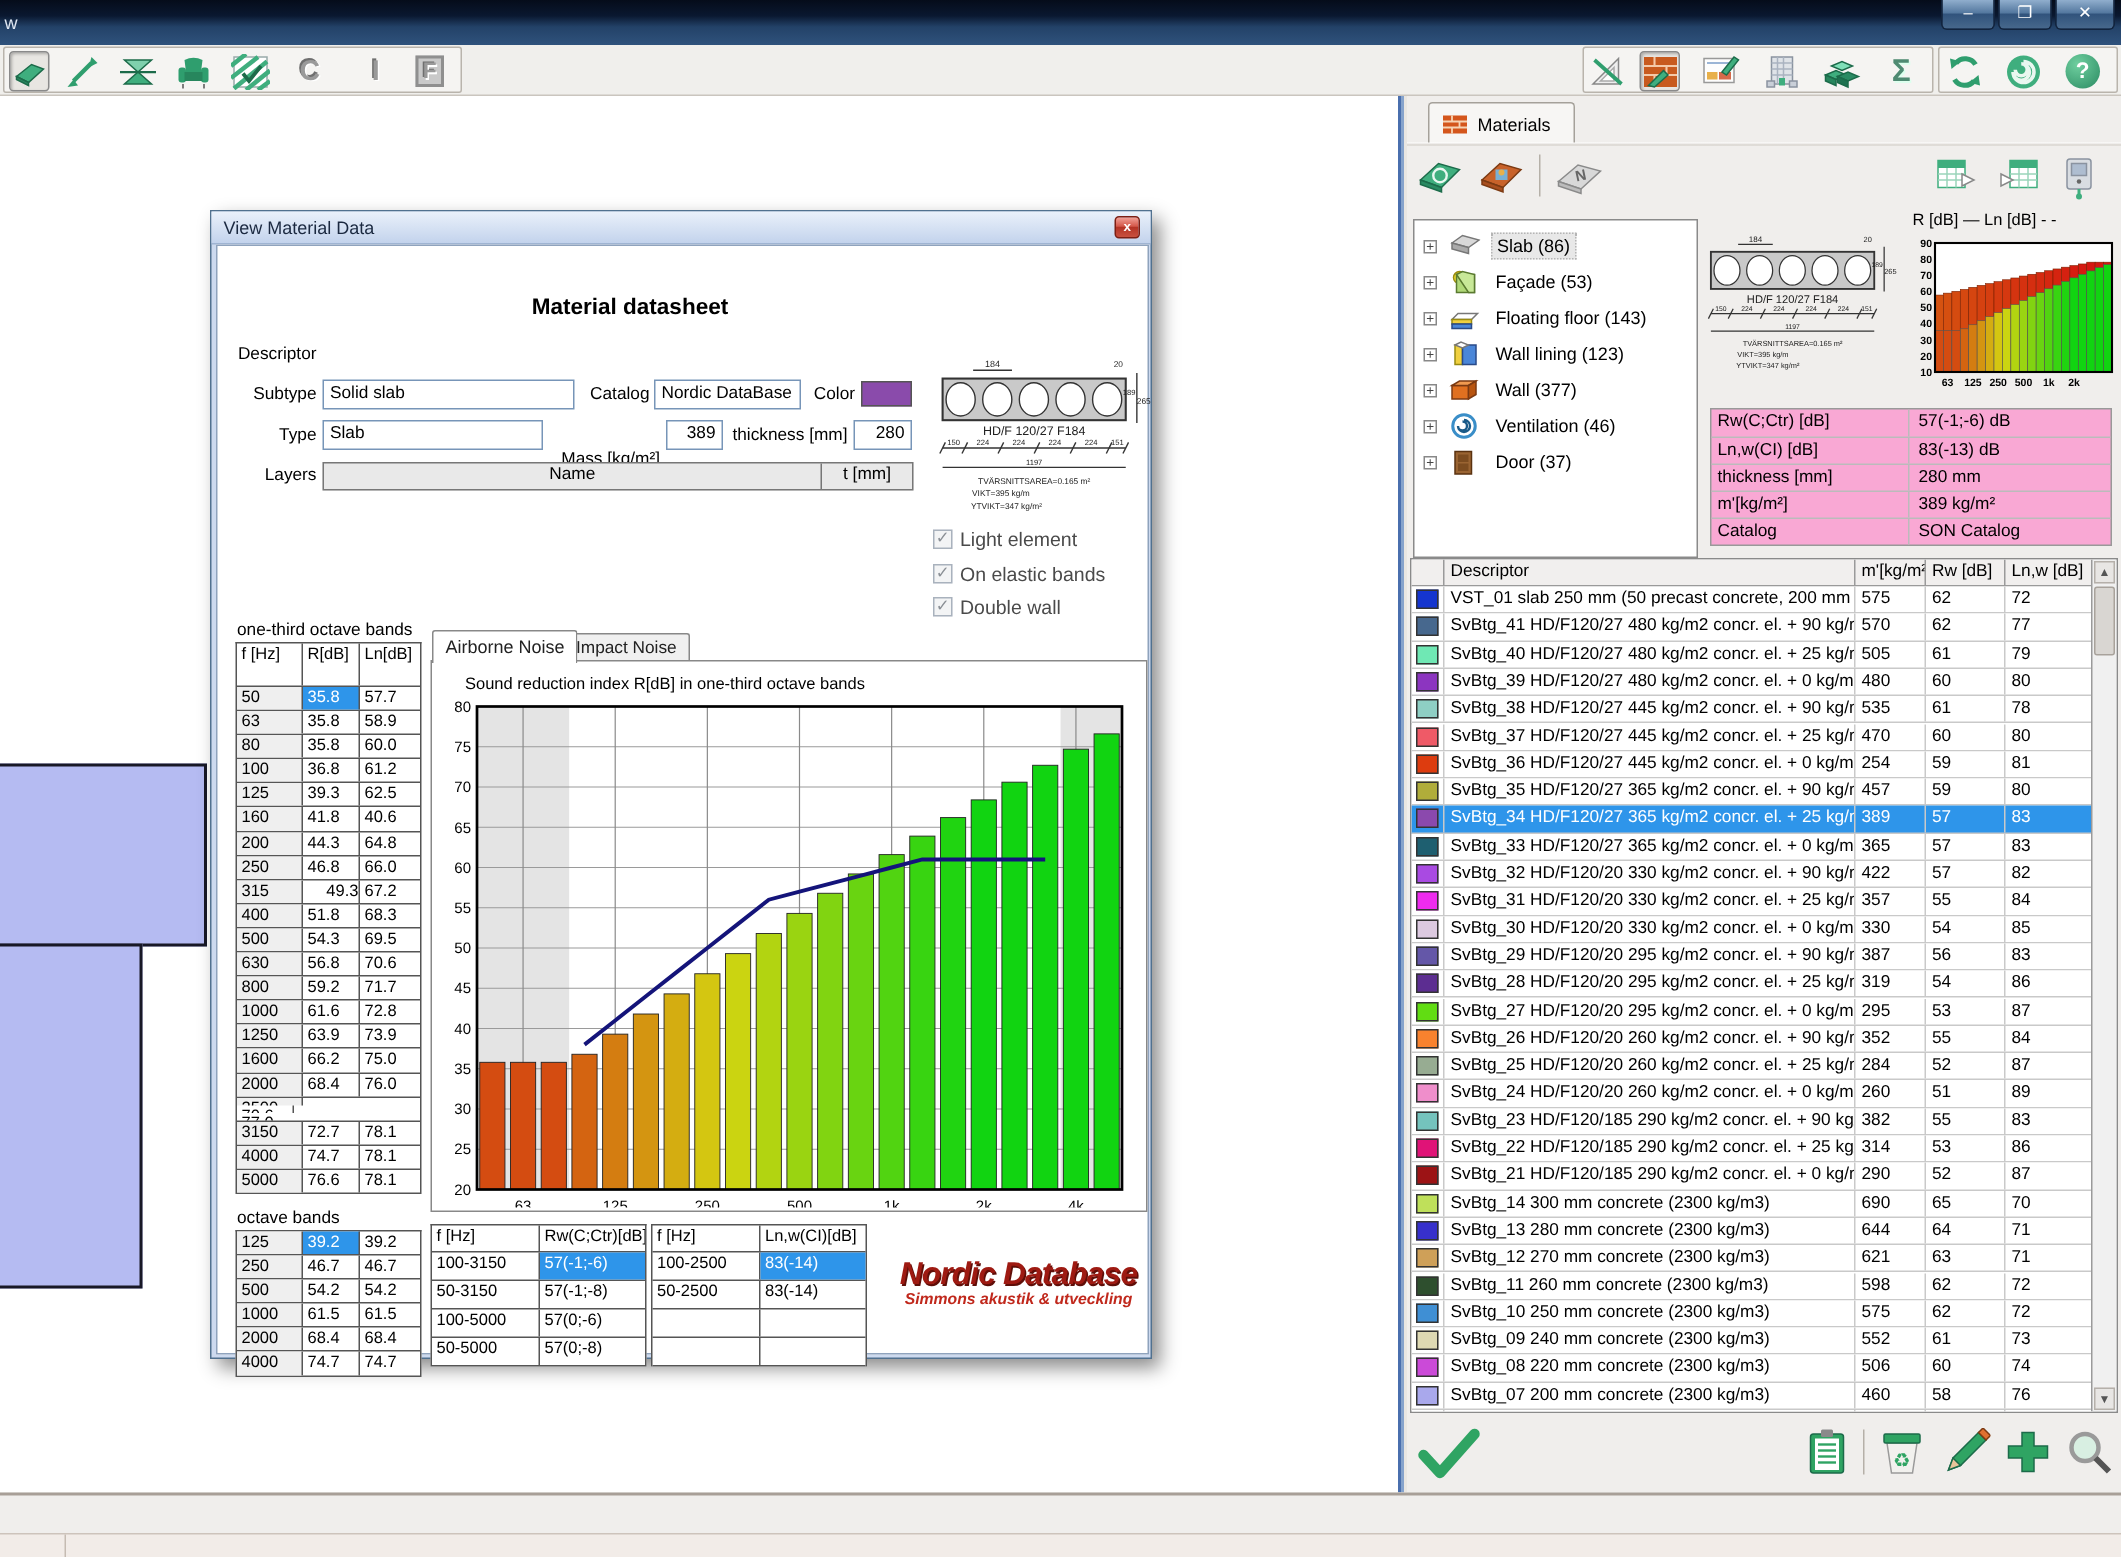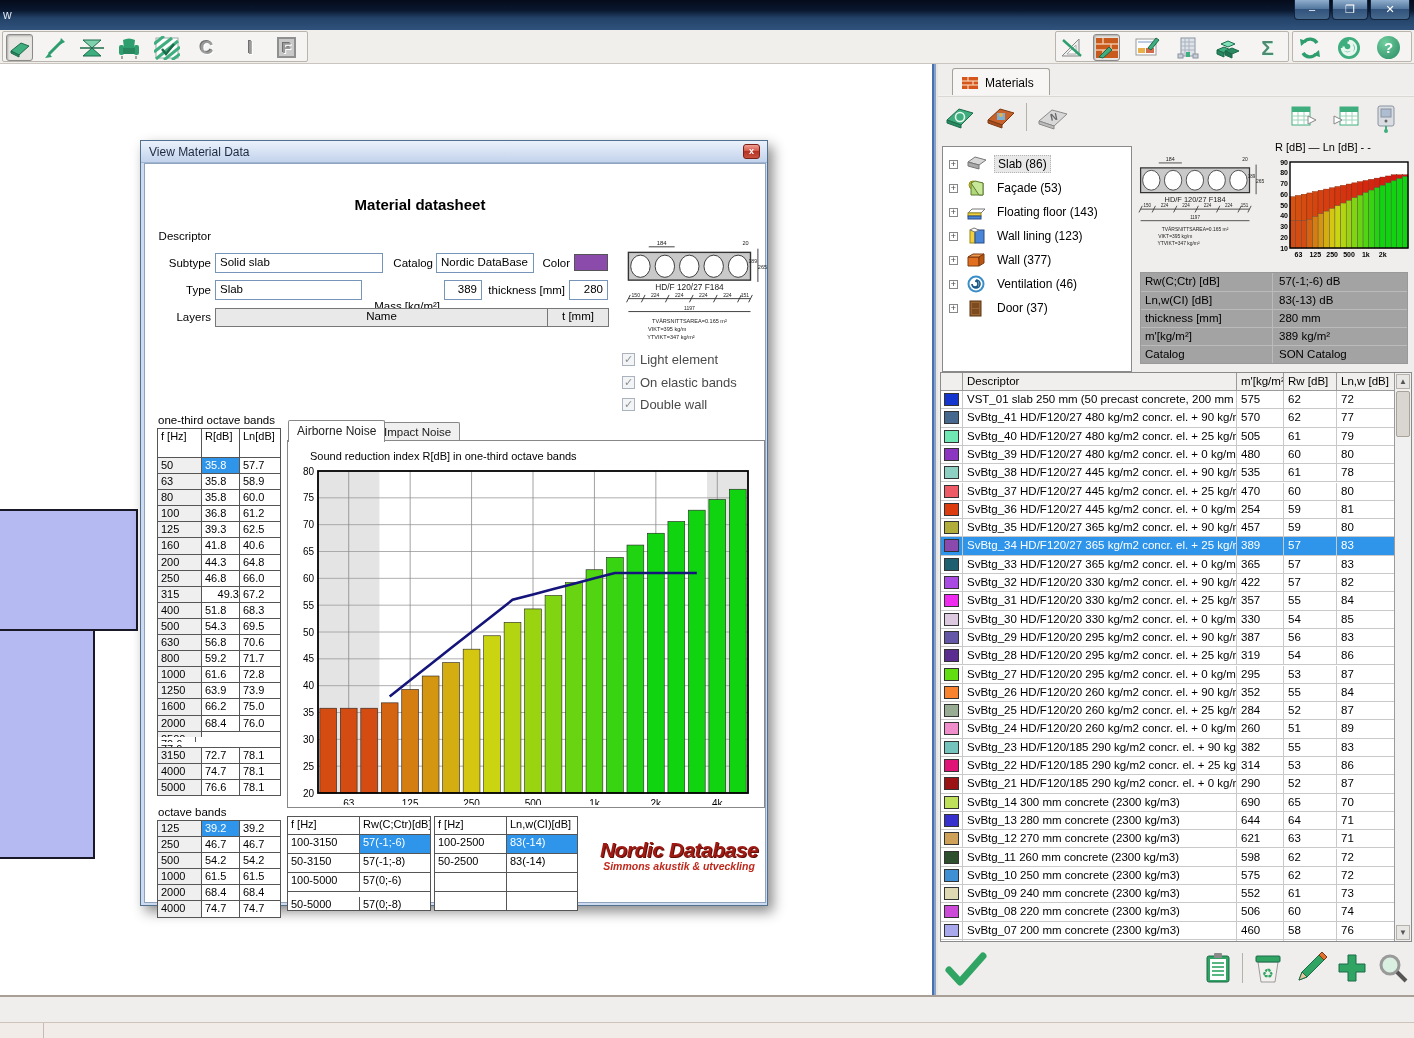--- a/index.html
+++ b/index.html
@@ -28,21 +28,21 @@
   #mat-tab{left:14px;top:4px;width:98px;height:28px;background:#f7f6f4;border:1px solid #a5a19a;border-bottom:none;border-radius:3px 3px 0 0;display:flex;align-items:center;gap:6px;padding-left:8px;font-size:12px;}
   #tabline{left:0;top:31px;width:476px;height:2px;background:linear-gradient(#ffffff,#cfcac3);}
   .booksep{width:1px;height:28px;background:#b5b0a8;}
   #tree{left:4px;top:82px;width:190px;height:226px;background:#fff;border:1px solid #8a8a8a;overflow:hidden;}
   .treerow{position:absolute;left:0;width:188px;height:24px;display:flex;align-items:center;font-size:12px;}
   .expbox{width:9px;height:9px;border:1px solid #888;background:#fff;margin-left:6px;font-size:9px;line-height:7px;text-align:center;color:#444;}
   .treeicon{width:24px;height:18px;margin-left:7px;flex:none;}
   .treelabel{margin-left:5px;padding:1px 3px;white-space:nowrap;}
   .treelabel.sel{background:#e8e8e8;border:1px dotted #b5b5b5;}
   
-  #infotable{left:202px;top:208px;width:268px;background:#a3a3a3;border:1px solid #999;font-size:11.5px;}
+  #infotable{left:202px;top:208px;width:268px;background:#f9a8d4;border:1px solid #999;font-size:11.5px;}
   .inforow{display:flex;height:18px;line-height:17px;border-top:1px solid #bbb;}
   .inforow:first-child{border-top:none;}
   .infokey{width:132px;padding-left:4px;border-right:1px solid #bbb;}
   .infoval{padding-left:6px;}
   
   #mtable{left:2px;top:308px;width:472px;height:570px;background:#fff;border:1px solid #8a8a8a;overflow:hidden;font-size:11.5px;}
   #mhead{position:absolute;left:0;top:0;width:454px;height:18px;background:#f1efee;border-bottom:1px solid #9a9a9a;display:flex;}
   .mh{border-right:1px solid #9a9a9a;padding:2px 0 0 4px;white-space:nowrap;overflow:hidden;}
   .mrow{position:absolute;left:0;width:454px;height:18.3px;display:flex;border-bottom:1px solid #c9c9c9;background:#fff;}
   .mrow.sel{background:#2e95ea;color:#fff;}
@@ -1138,21 +1138,21 @@
             <div class="otd sel" style="width: 70px;">57(-1;-6)</div>
           </div>
           <div class="otr" style="height: 19px;">
             <div class="otd" style="width: 72px;">50-3150</div>
             <div class="otd" style="width: 70px;">57(-1;-8)</div>
           </div>
           <div class="otr" style="height: 19px;">
             <div class="otd" style="width: 72px;">100-5000</div>
             <div class="otd" style="width: 70px;">57(0;-6)</div>
           </div>
-          <div class="otr" style="height: 19px; align-items: flex-end;">
+          <div class="otr" style="height: 19px;">
             <div class="otd" style="width: 72px;">50-5000</div>
             <div class="otd" style="width: 70px;">57(0;-8)</div>
           </div>
         </div>
       <div class="otable" id="lnwtable" style="left:289px;top:652px;width:144px;">
           <div class="otr" style="height: 18px;">
             <div class="otd" style="width: 72px;">f [Hz]</div>
             <div class="otd" style="width: 70px;">Ln,w(CI)[dB]</div>
           </div>
           <div class="otr" style="height: 19px;">

